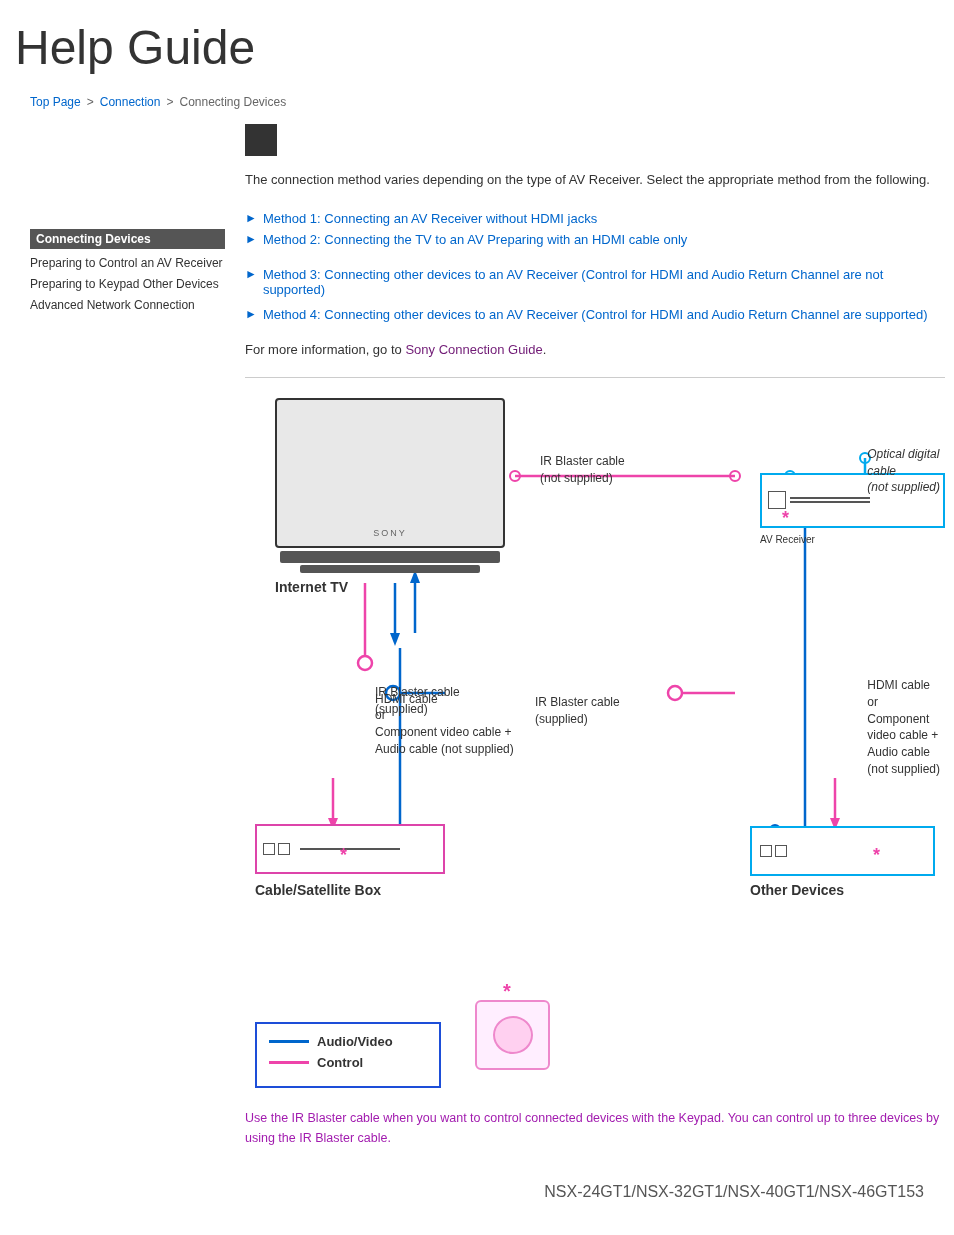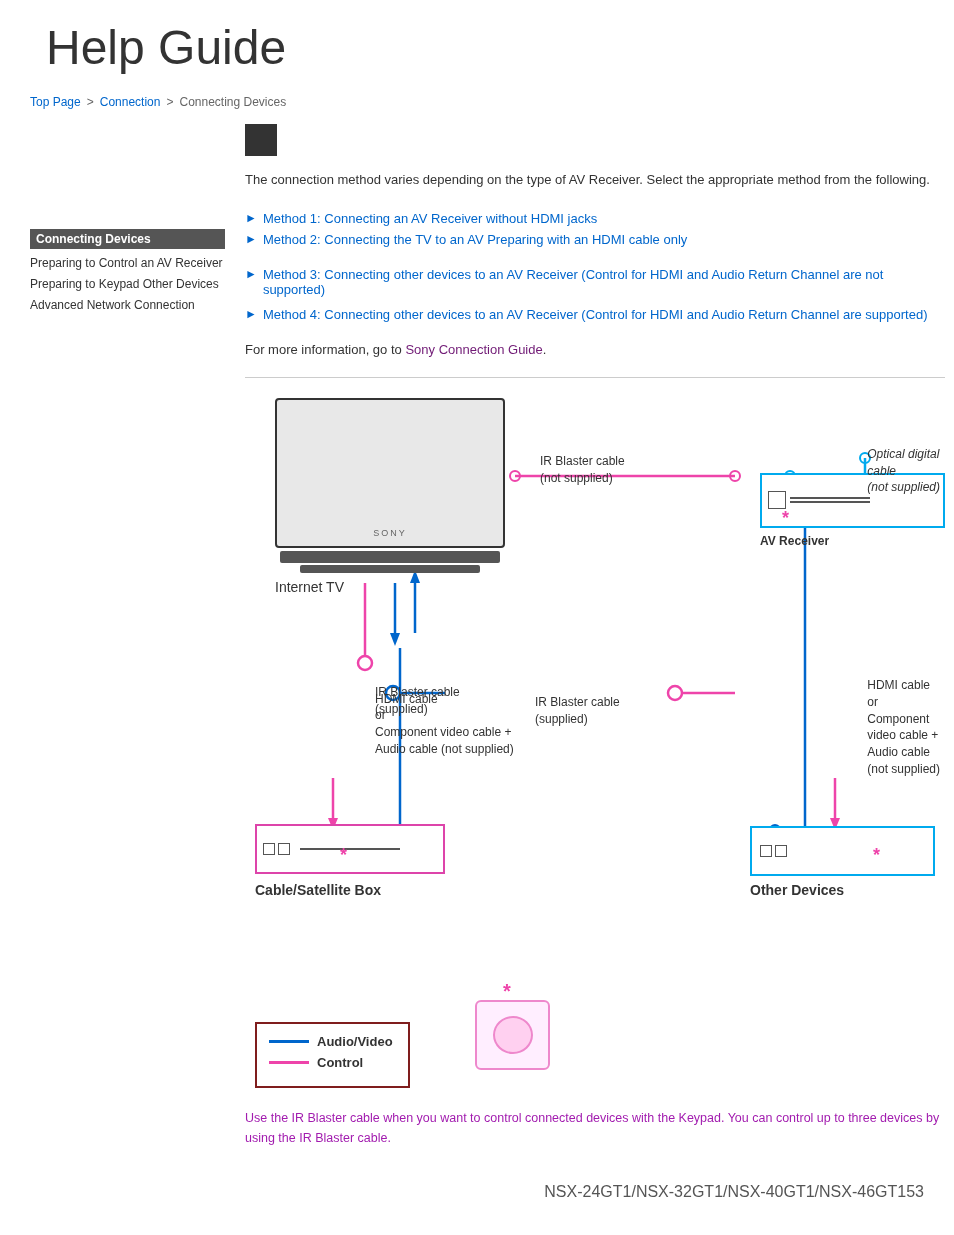--- a/index.html
+++ b/index.html
@@ -8,21 +8,21 @@
       background: #fff;
       color: #333;
       font-size: 13px;
       width: 954px;
       min-height: 1235px;
       position: relative;
     }
 
     
     .header {
-      padding: 20px 30px 10px 46px;
+      padding: 20px 30px 10px 15px;
     }
     .title {
       font-size: 48px;
       font-weight: 300;
       color: #333;
       margin-bottom: 10px;
       font-family: Arial, sans-serif;
     }
 
     
@@ -155,21 +155,21 @@
     .tv-base {
       width: 180px;
       height: 8px;
       background: #555;
       border-radius: 2px;
       margin: 0 auto;
       margin-top: 2px;
     }
     .tv-label {
       font-size: 14px;
-      font-weight: normal;
+      font-weight: bold;
       color: #333;
       text-align: left;
       margin-top: 6px;
     }
 
     
     .av-receiver {
       position: absolute;
       top: 75px;
       right: 0;
@@ -191,22 +191,22 @@
       border: 1.5px solid #555;
       margin-right: 4px;
     }
     .av-box-line {
       width: 80px;
       height: 2px;
       background: #555;
       margin: 2px 0;
     }
     .av-label {
-      font-size: 12px;
-      font-weight: bold;
+      font-size: 10px;
+      font-weight: normal;
       text-align: left;
       margin-top: 6px;
     }
     .cable-box-device {
       width: 190px;
       height: 50px;
       border: 2px solid #dd44aa;
       background: #fff;
       position: relative;
       display: flex;
@@ -246,22 +246,22 @@
       font-size: 14px;
       font-weight: bold;
       margin-top: 6px;
     }
 
     
     .legend-box {
       position: absolute;
       bottom: 10px;
       left: 10px;
-      width: 155px;
-      border: 2px solid #7f1d1d;
+      width: 186px;
+      border: 2px solid #1d4ed8;
       padding: 10px 12px;
       background: #fff;
     }
     .legend-item {
       display: flex;
       align-items: center;
       margin-bottom: 6px;
       font-size: 13px;
       font-weight: bold;
     }

